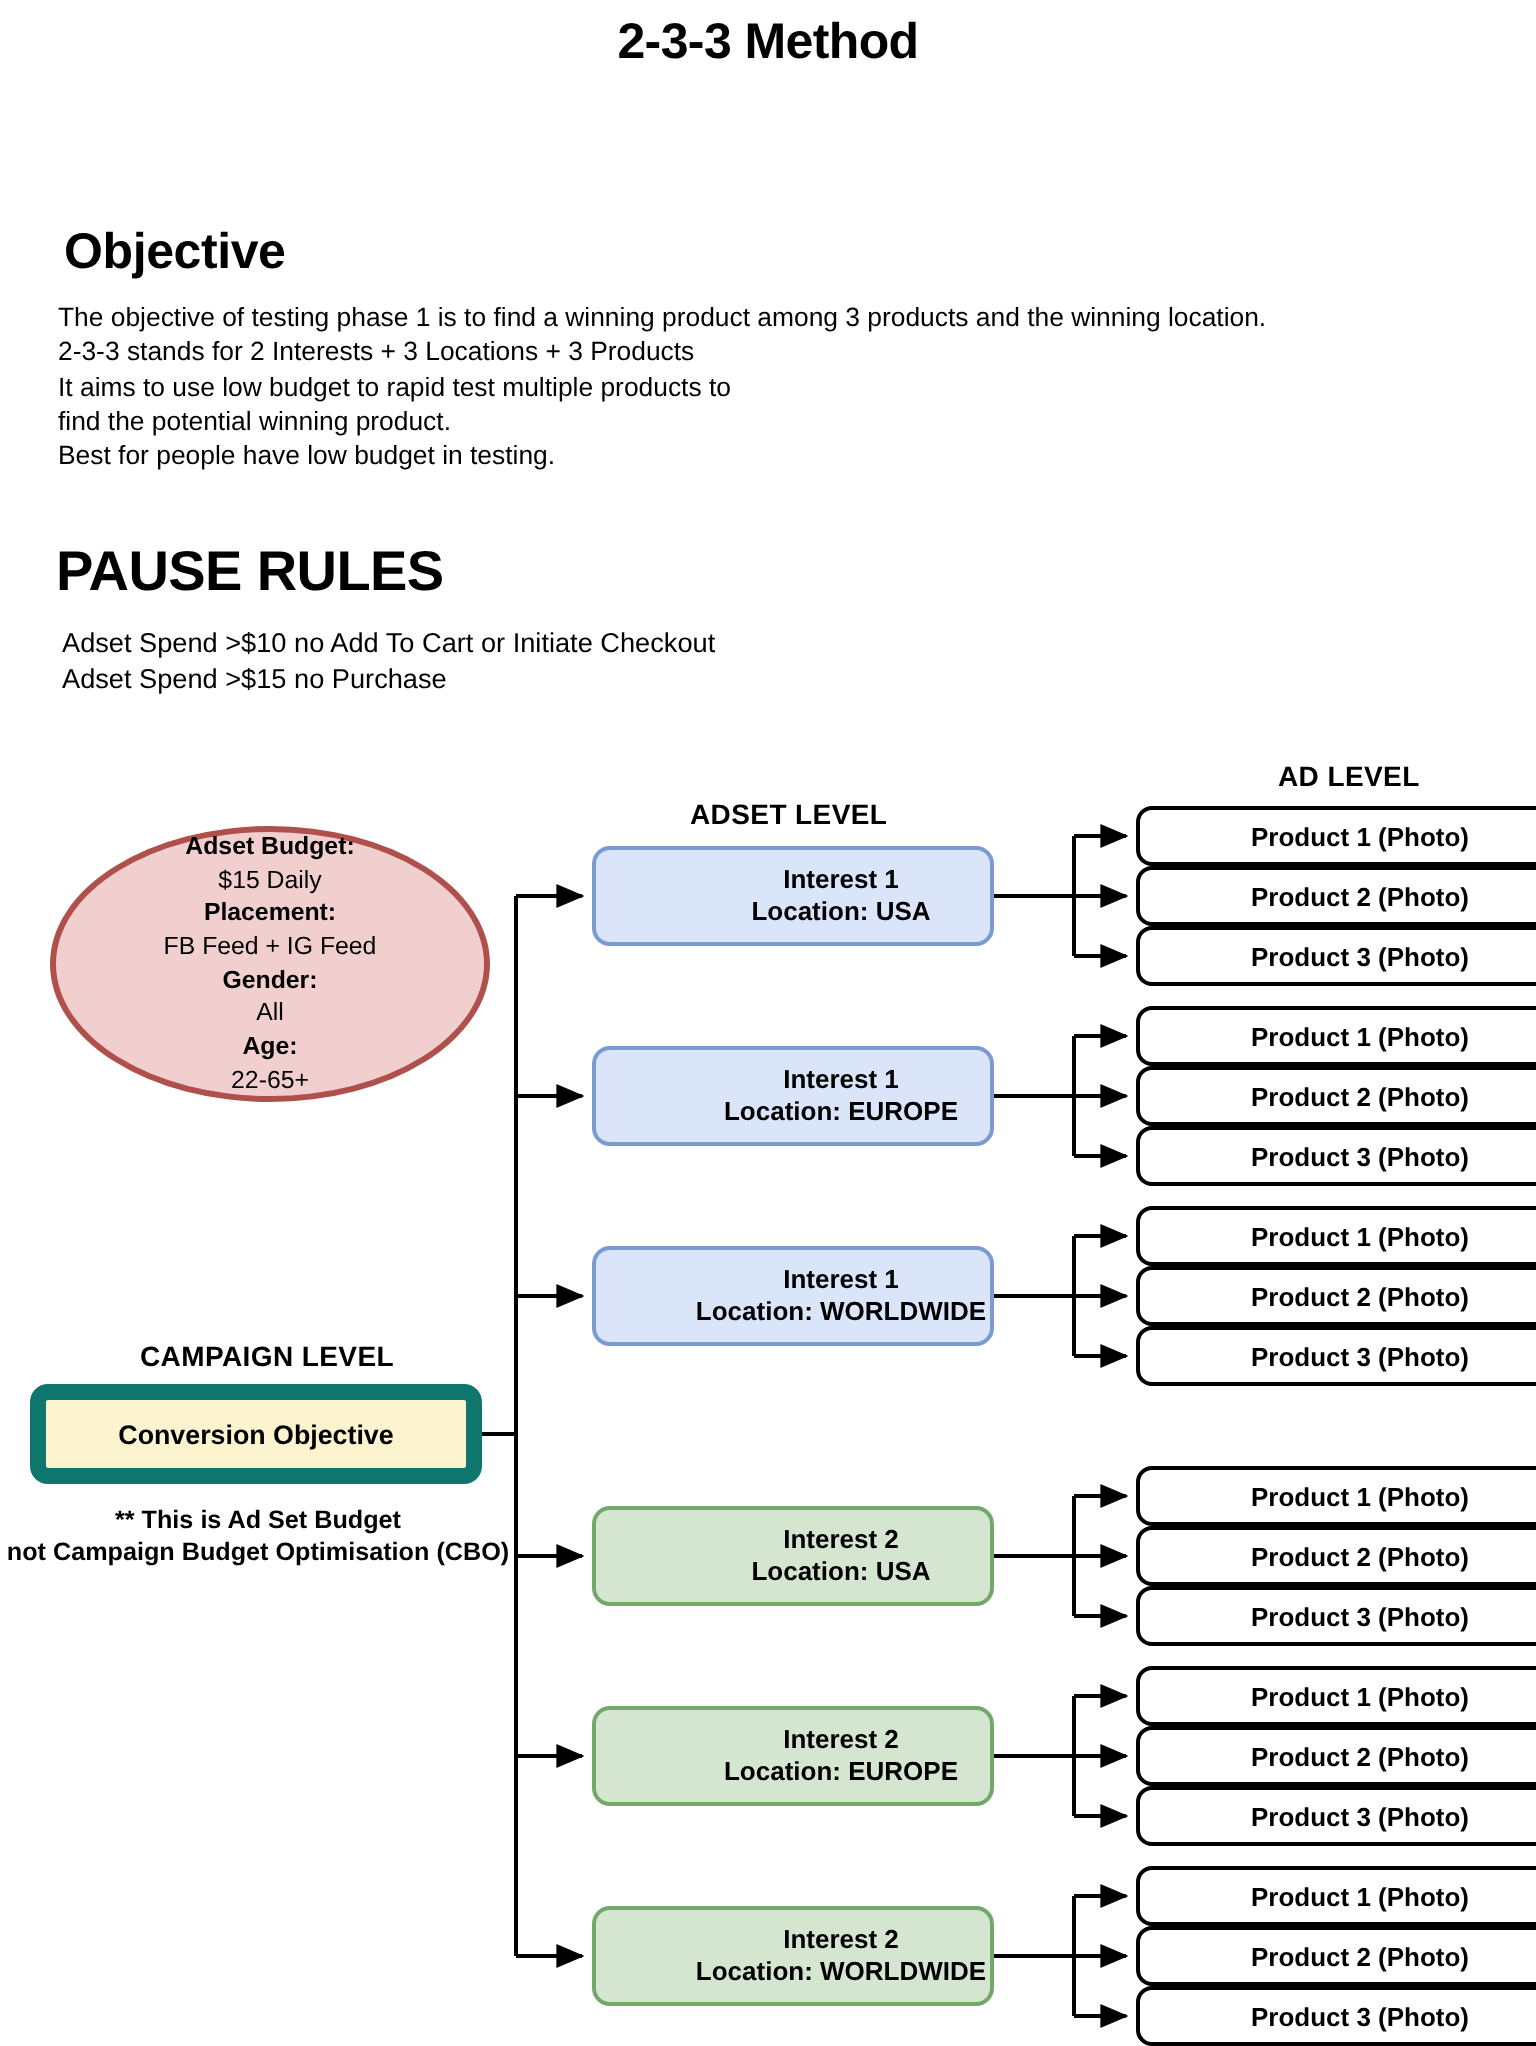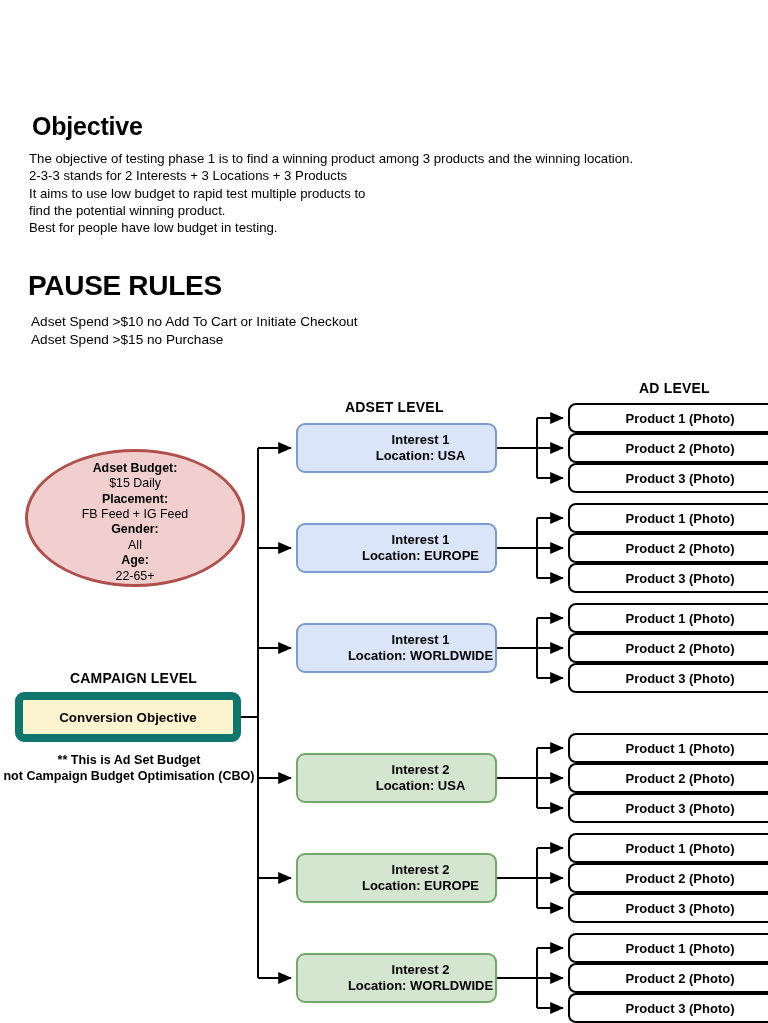--- a/index.html
+++ b/index.html
@@ -73,31 +73,31 @@
     white-space: nowrap;
   }
   #hdr-adset { left: 345px; top: 399px; }
   #hdr-ad    { left: 639px; top: 380px; }
   #hdr-campaign { left: 70px; top: 670px; }
 
   
   .budget-ellipse {
     position: absolute;
     left: 25px;
-    top: 449px;
+    top: 413px;
     width: 220px;
     height: 138px;
     box-sizing: border-box;
     border: 3px solid #b0504c;
     border-radius: 50%;
     background: #f2cfcf;
     display: flex;
     flex-direction: column;
     align-items: center;
-    justify-content: flex-end;
+    justify-content: space-between;
     font-size: 12.4px;
     line-height: 15.4px;
   }
   .budget-ellipse .b { font-weight: bold; }
 
   
   .campaign-box {
     position: absolute;
     left: 15px;
     top: 692px;
@@ -169,20 +169,21 @@
     top: 0;
     width: 768px;
     height: 1023px;
     pointer-events: none;
   }
 </style>
 </head>
 <body>
 
 <div class="title">
+  <span class="title-line2">2-3-3 Method</span>
 </div>
 
 <div class="objective-heading">Objective</div>
 <div class="objective-body">The objective of testing phase 1 is to find a winning product among 3 products and the winning location.
 2-3-3 stands for 2 Interests + 3 Locations + 3 Products
 It aims to use low budget to rapid test multiple products to
 find the potential winning product.
 Best for people have low budget in testing.</div>
 
 <div class="pause-heading">PAUSE RULES</div>

